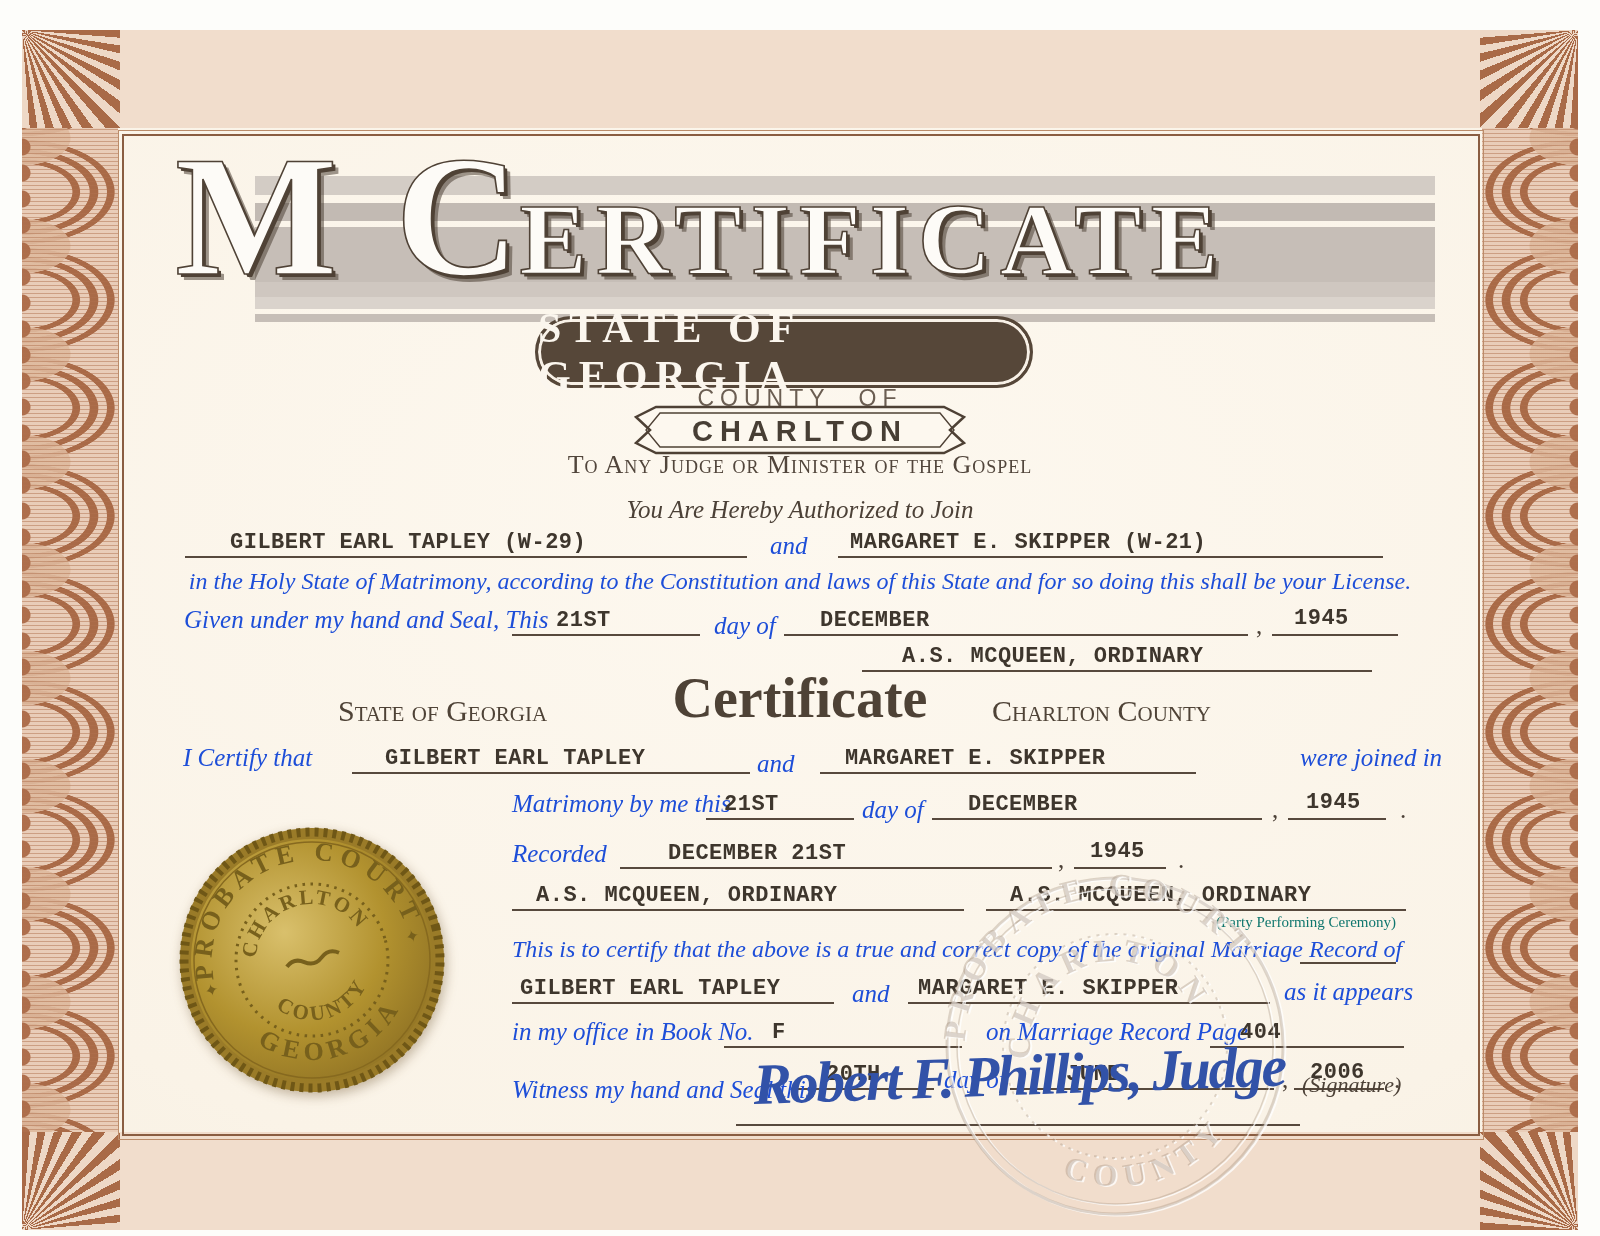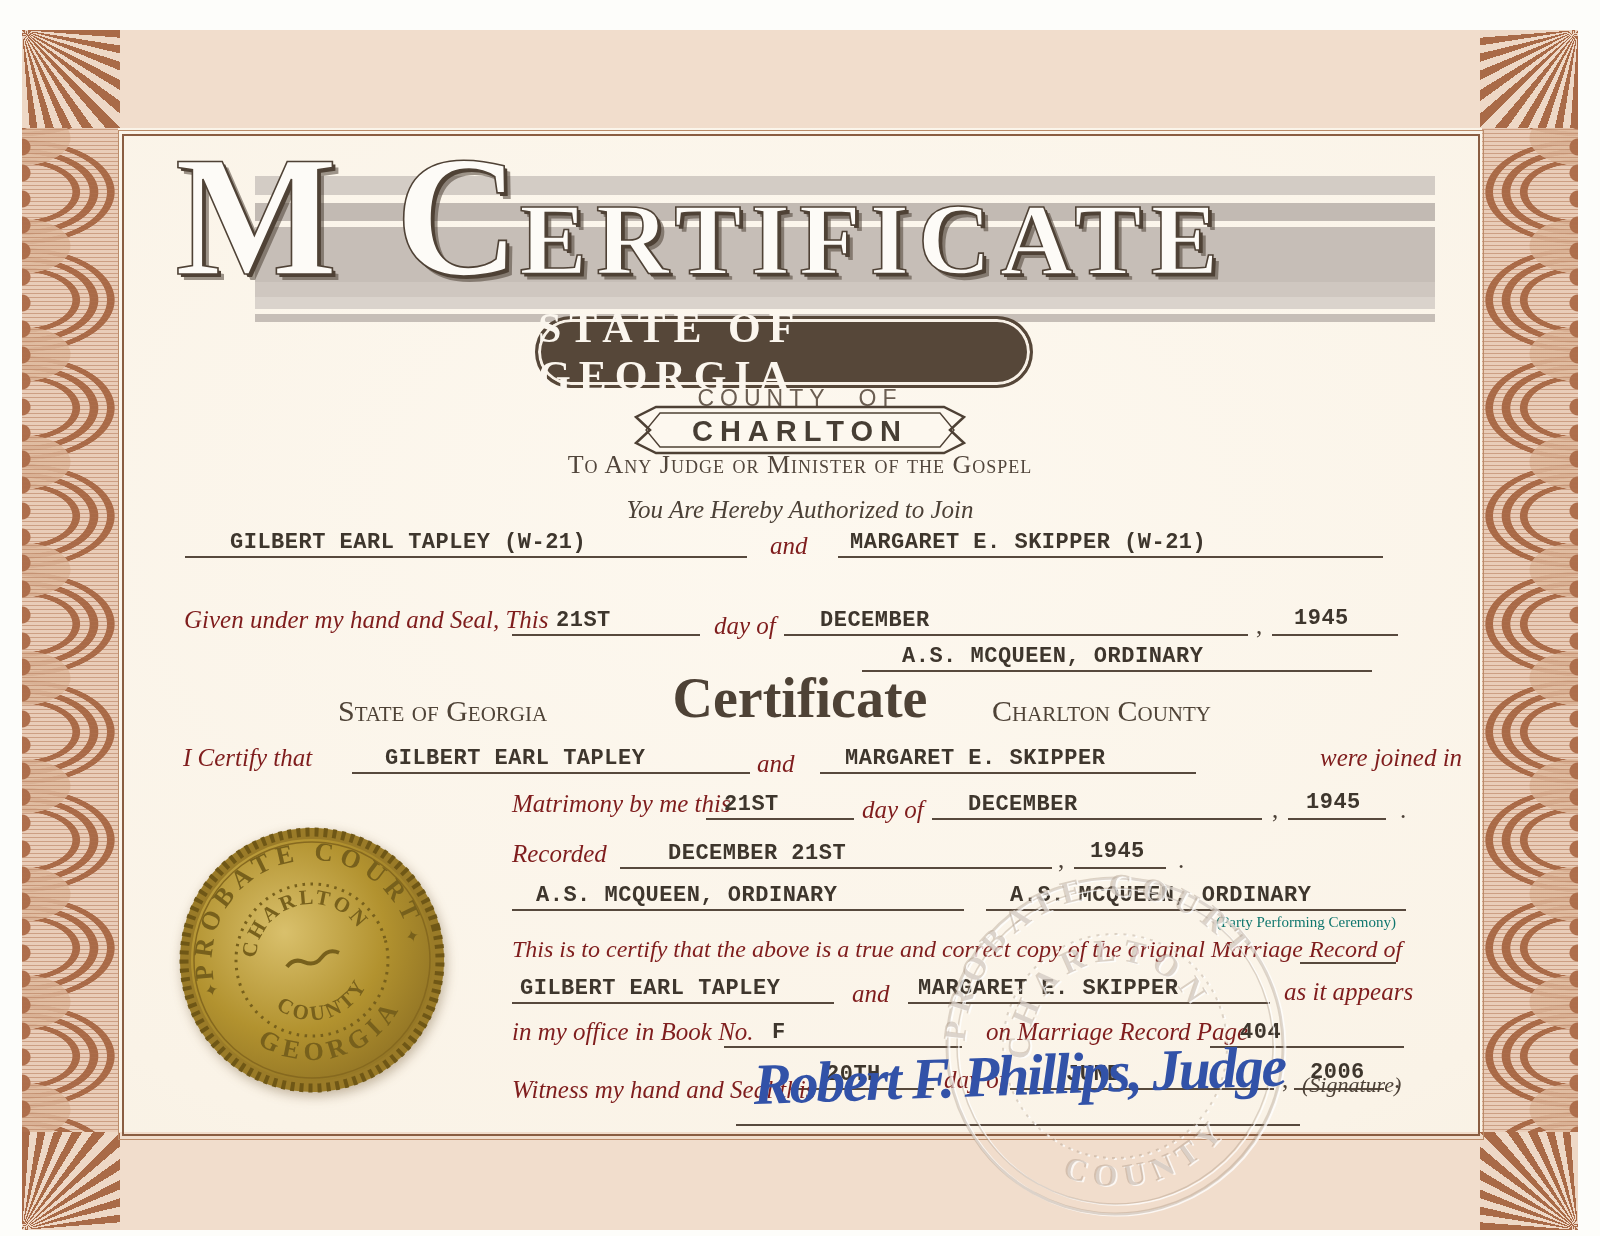--- a/index.html
+++ b/index.html
@@ -104,21 +104,21 @@
     position:absolute;left:0;right:0;top:450px;text-align:center;z-index:5;
     font-variant:small-caps;font-size:26px;letter-spacing:1px;color:#51453b;
   }
   .authorized{
     position:absolute;left:0;right:0;top:496px;text-align:center;z-index:5;
     font-style:italic;font-size:25px;color:#4c4137;
   }
 
   
   .lbl,.typed,.punct,.sc,.tiny{position:absolute;white-space:nowrap;z-index:5;}
-  .lbl{font-style:italic;font-size:25px;color:#7f1d1d;}
+  .lbl{font-style:italic;font-size:25px;color:#1d4ed8;}
   .lbl-sm{font-size:24px;}
   .typed{font-family:"Liberation Mono",monospace;font-weight:bold;font-size:22px;
          letter-spacing:.5px;color:#3e362d;}
   .punct{font-size:25px;color:#4c4137;}
   .line{position:absolute;border-bottom:2px solid #57493d;height:0;z-index:4;}
   .sc{font-variant:small-caps;font-size:30px;color:#4f4337;}
   .tiny{font-size:15px;color:#0f766e;}
   .certword{
     position:absolute;left:0;right:0;top:666px;text-align:center;z-index:5;
     font-weight:bold;font-size:56px;color:#4e4236;font-family:"Liberation Serif",serif;
@@ -164,25 +164,26 @@
   <div class="county-of">COUNTY OF</div>
   <svg class="charlton-banner" width="340" height="52" viewBox="0 0 340 52">
     <path d="M26,3 H314 L334,13 L320,26 L334,39 L314,49 H26 L6,39 L20,26 L6,13 Z" fill="#fdf8ef" stroke="#4e4135" stroke-width="2.5"></path>
     <path d="M30,9 H310 L324,26 L310,43 H30 L16,26 Z" fill="none" stroke="#4e4135" stroke-width="1.4"></path>
     <text x="170" y="37" text-anchor="middle">CHARLTON</text>
   </svg>
   <div class="addressee">To Any Judge or Minister of the Gospel</div>
   <div class="authorized">You Are Hereby Authorized to Join</div>
 
   <div class="line" style="left:185px;top:556px;width:562px;"></div>
-  <div class="typed" style="left:230px;top:530px;">GILBERT EARL TAPLEY (W-21)</div>
+  <div class="typed" style="left:230px;top:530px;">GILBERT EARL TAPLEY (W-29)</div>
   <div class="lbl" style="left:770px;top:532px;">and</div>
   <div class="line" style="left:838px;top:556px;width:545px;"></div>
   <div class="typed" style="left:850px;top:530px;">MARGARET E. SKIPPER (W-21)</div>
 
+  <div class="lbl lbl-sm" style="left:0;right:0;top:568px;text-align:center;">in the Holy State of Matrimony, according to the Constitution and laws of this State and for so doing this shall be your License.</div>
 
   <div class="lbl" style="left:184px;top:606px;">Given under my hand and Seal, This</div>
   <div class="line" style="left:512px;top:634px;width:188px;"></div>
   <div class="typed" style="left:556px;top:608px;">21ST</div>
   <div class="lbl" style="left:714px;top:612px;">day of</div>
   <div class="line" style="left:784px;top:634px;width:464px;"></div>
   <div class="typed" style="left:820px;top:608px;">DECEMBER</div>
   <div class="punct" style="left:1256px;top:612px;">,</div>
   <div class="line" style="left:1272px;top:634px;width:126px;"></div>
   <div class="typed" style="left:1294px;top:606px;">1945</div>
@@ -193,21 +194,21 @@
   <div class="sc" style="left:338px;top:694px;">State of Georgia</div>
   <div class="certword">Certificate</div>
   <div class="sc" style="left:992px;top:694px;">Charlton County</div>
 
   <div class="lbl" style="left:183px;top:744px;">I Certify that</div>
   <div class="line" style="left:352px;top:772px;width:398px;"></div>
   <div class="typed" style="left:385px;top:746px;">GILBERT EARL TAPLEY</div>
   <div class="lbl" style="left:757px;top:750px;">and</div>
   <div class="line" style="left:820px;top:772px;width:376px;"></div>
   <div class="typed" style="left:845px;top:746px;">MARGARET E. SKIPPER</div>
-  <div class="lbl" style="left:1300px;top:744px;margin-left:20px;">were joined in</div>
+  <div class="lbl" style="left:1300px;top:744px;">were joined in</div>
 
   <div class="lbl" style="left:512px;top:790px;">Matrimony by me this</div>
   <div class="line" style="left:706px;top:818px;width:148px;"></div>
   <div class="typed" style="left:724px;top:792px;">21ST</div>
   <div class="lbl" style="left:862px;top:796px;">day of</div>
   <div class="line" style="left:932px;top:818px;width:330px;"></div>
   <div class="typed" style="left:968px;top:792px;">DECEMBER</div>
   <div class="punct" style="left:1272px;top:796px;">,</div>
   <div class="line" style="left:1288px;top:818px;width:98px;"></div>
   <div class="typed" style="left:1306px;top:790px;">1945</div>

